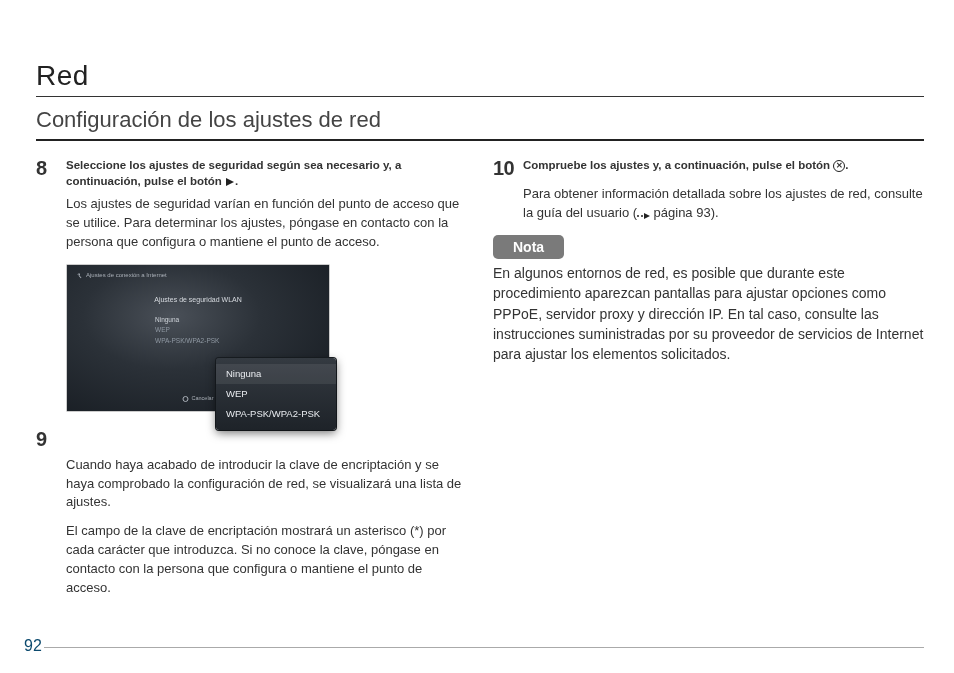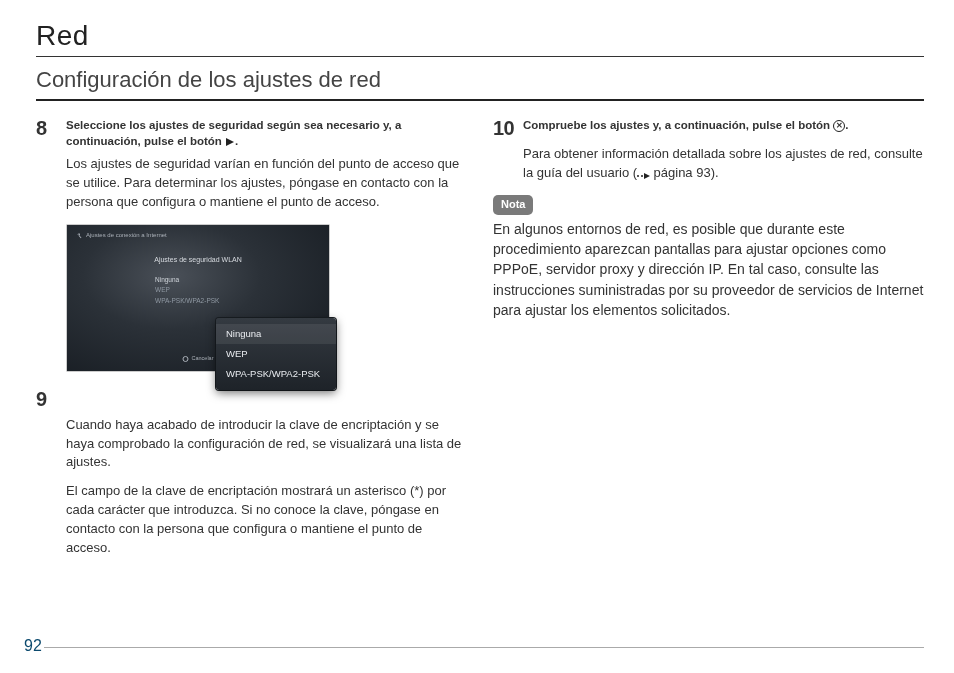--- a/index.html
+++ b/index.html
@@ -10,20 +10,21 @@
     width: 954px;
     height: 673px;
     position: relative;
     padding: 20px 30px 30px 36px;
   }
   .page-title {
     font-size: 28px;
     font-weight: 300;
     letter-spacing: 0.5px;
     margin-bottom: 4px;
+    margin-top: 40px;
   }
   .rule-thin { border: none; border-top: 1px solid #333; margin: 4px 0 10px 0; }
   .section-title {
     font-size: 22px;
     font-weight: 300;
     color: #444;
     margin-bottom: 6px;
   }
   .rule-thick { border: none; border-top: 2px solid #222; margin: 4px 0 16px 0; }
   .columns {
@@ -70,23 +71,23 @@
     border-radius: 50%;
     font-size: 8px;
     line-height: 1;
     vertical-align: middle;
     font-weight: 700;
   }
   .note-badge {
     display: inline-block;
     background: #7a7a7a;
     color: #fff;
-    font-size: 11px;
-    font-weight: 700;
-    padding: 2px 8px;
+    font-size: 14px;
+    font-weight: 700;
+    padding: 2px 20px;
     border-radius: 5px;
     margin-bottom: 4px;
   }
   .note-text { font-size: 14px; color: #333; }
   .dots-arrow {
     display: inline-flex;
     align-items: center;
     vertical-align: -0.5px;
   }
   .dots-arrow .d {

